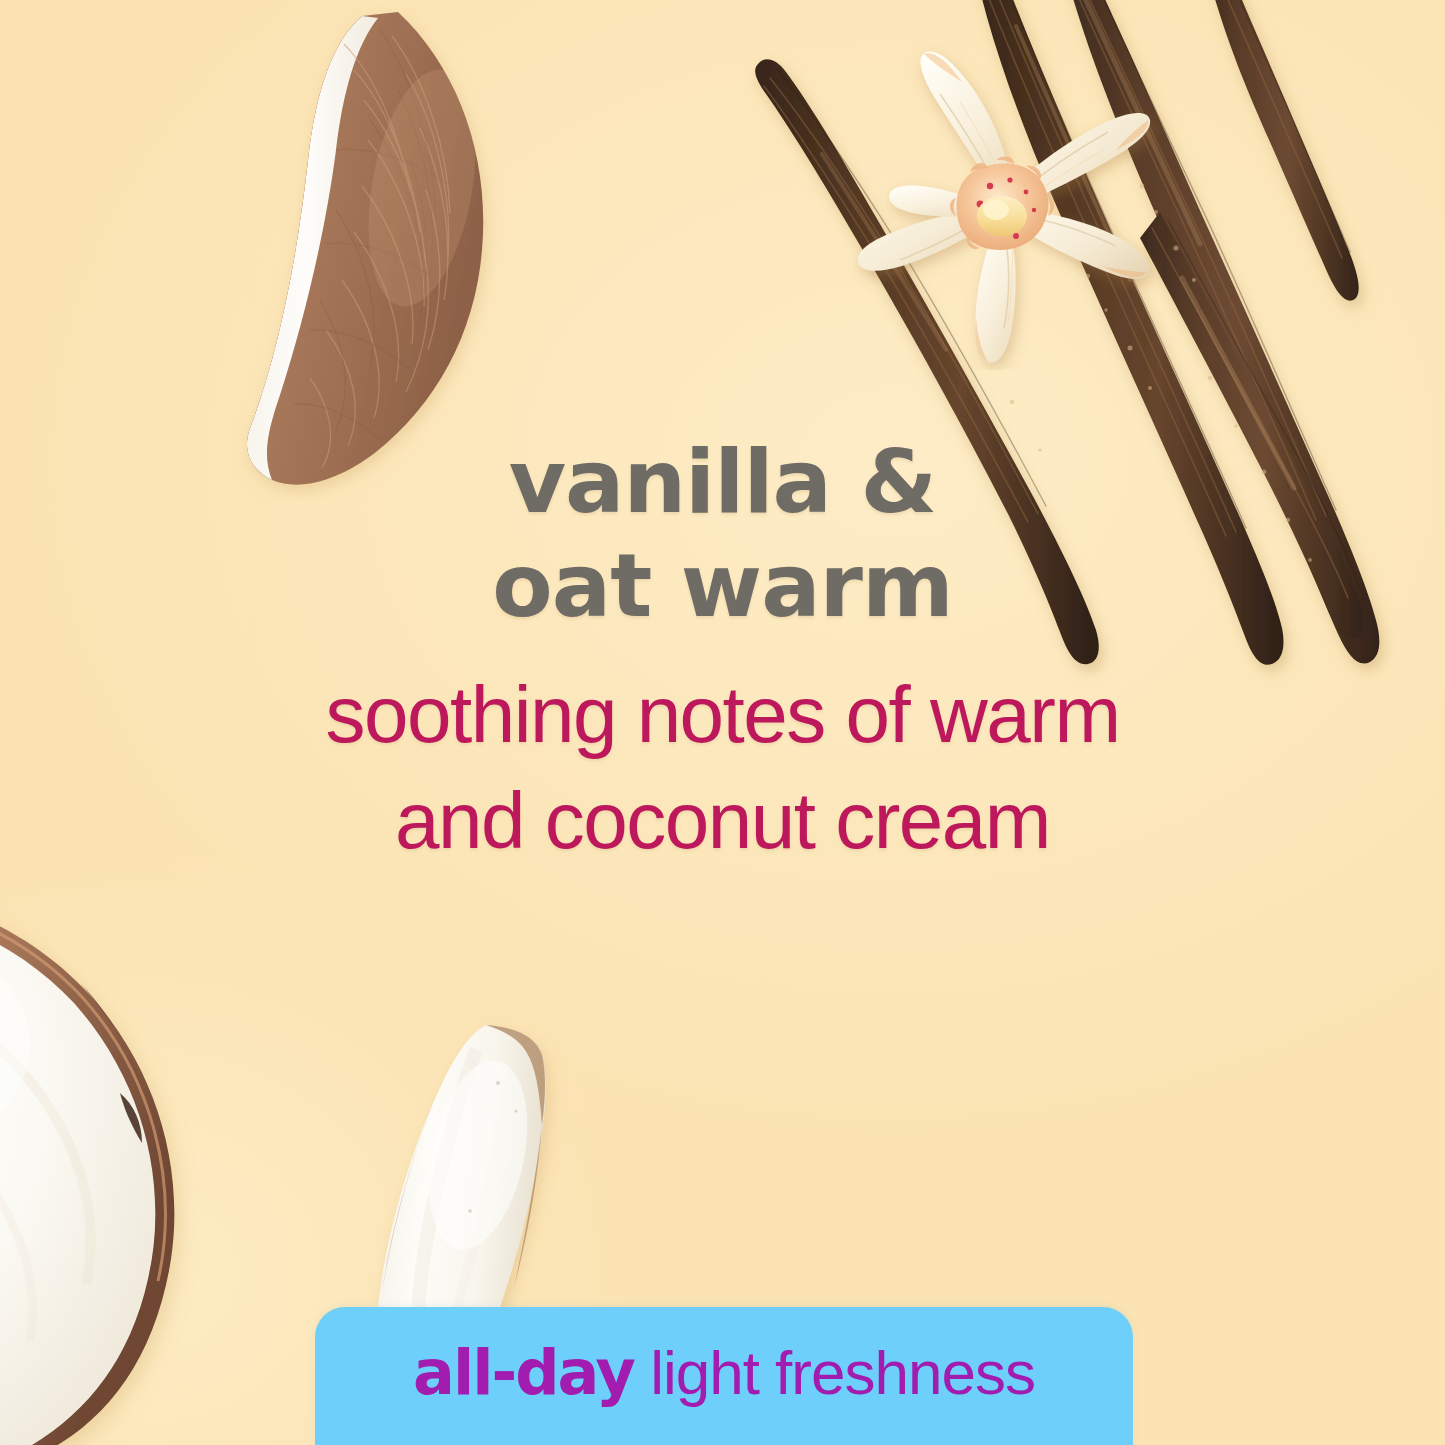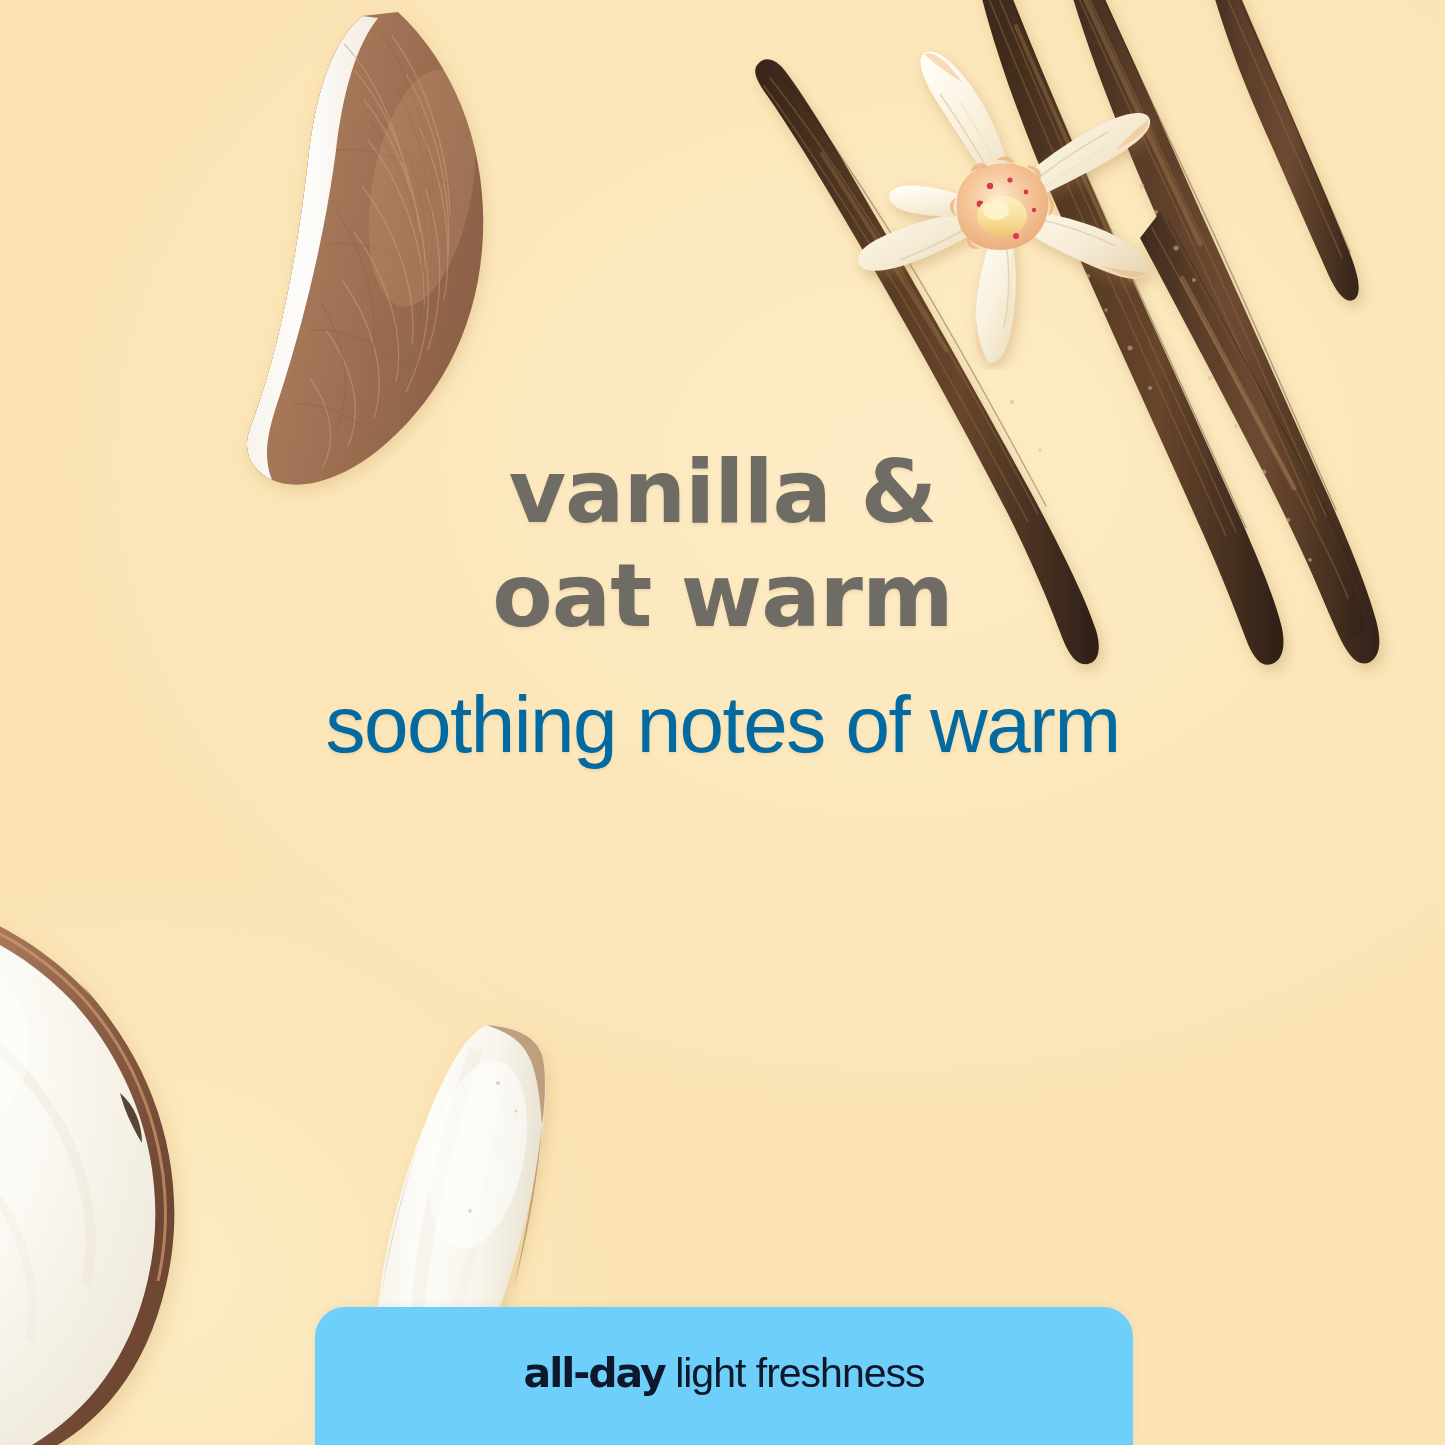--- a/index.html
+++ b/index.html
@@ -56,31 +56,31 @@
     text-align: center;
     z-index: 30;
   }
   .headline {
     font-family: "DejaVu Sans", sans-serif;
     font-weight: 700;
     font-size: 88px;
     line-height: 104px;
     letter-spacing: -1px;
     color: #6f6c66;
-    margin: 10px;
+    margin: 0;
     text-shadow: 0 2px 3px rgba(180,150,95,.22);
   }
   .headline .ln { display: block; }
   .subcopy {
     font-family: "Liberation Sans", sans-serif;
     font-weight: 400;
     font-size: 80px;
     line-height: 106px;
     letter-spacing: -1.5px;
-    color: #0369a1;
+    color: #be185d;
     margin: 24px 0 0 0;
     text-shadow: 0 2px 3px rgba(180,150,95,.20);
   }
   .subcopy .ln { display: block; }
 
   
   #banner {
     position: absolute;
     left: 315px;
     top: 1307px;
@@ -89,24 +89,24 @@
     background: #6ecffa;
     border-radius: 30px 30px 0 0;
     z-index: 40;
     display: flex;
     align-items: center;
     justify-content: center;
     box-shadow: 0 -2px 6px rgba(120,170,200,.10);
   }
   #banner-text {
     font-family: "Liberation Sans", sans-serif;
-    font-size: 41px;
+    font-size: 62px;
     line-height: 66px;
     letter-spacing: -1px;
-    color: #0f172a;
+    color: #a21caf;
     white-space: nowrap;
     margin-top: -6px;
   }
   #banner-text .bold {
     font-family: "DejaVu Sans", sans-serif;
     font-weight: 700;
     letter-spacing: -2px;
   }
   #banner-text .light { font-weight: 400; }
 </style>
@@ -474,20 +474,21 @@
     </svg>
   </div>
 
   <div id="text-block">
     <h1 class="headline">
       <span class="ln">vanilla &amp;</span>
       <span class="ln">oat warm</span>
     </h1>
     <p class="subcopy">
       <span class="ln">soothing notes of warm</span>
+      <span class="ln">and coconut cream</span>
     </p>
   </div>
 
   <div id="banner">
     <div id="banner-text">
       <span class="bold">all-day</span><span class="light"> light freshness</span>
     </div>
   </div>
 
 </div>

